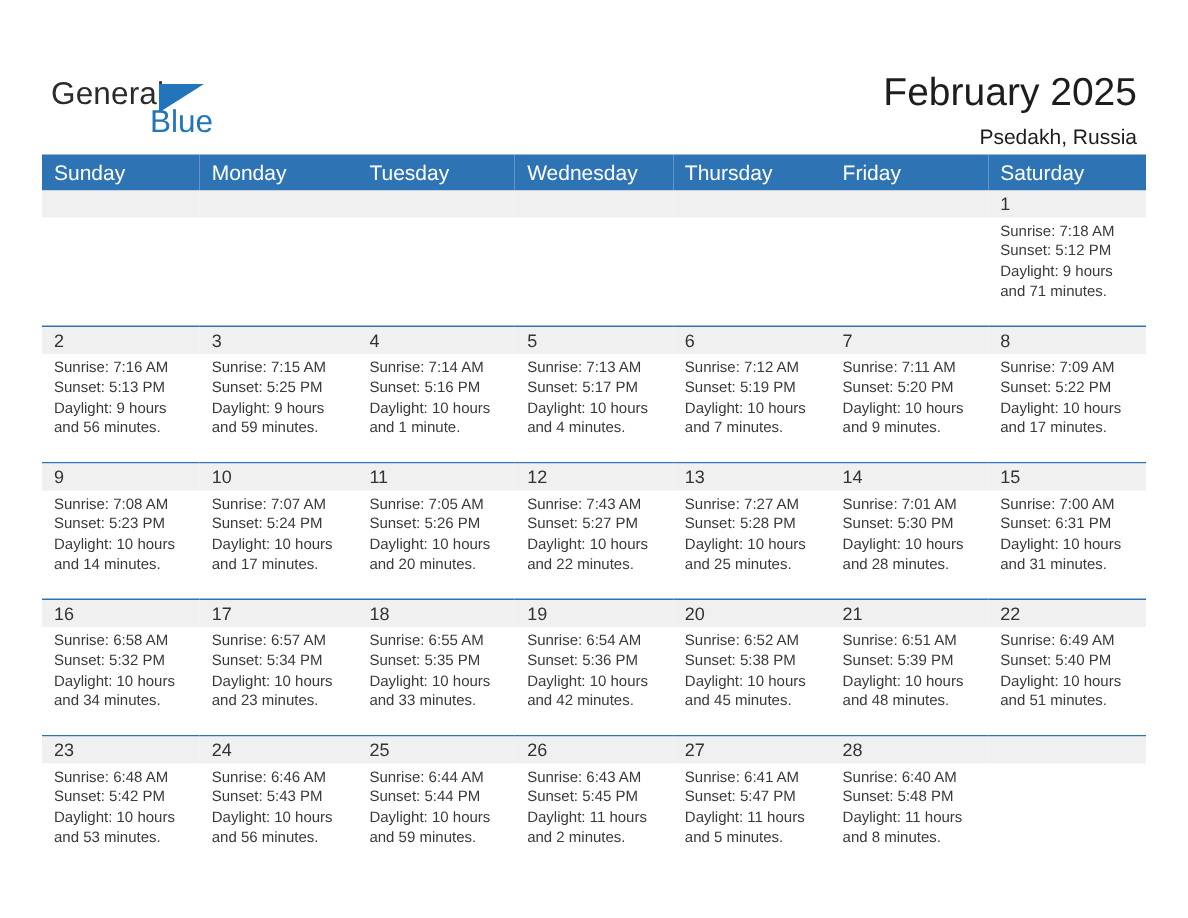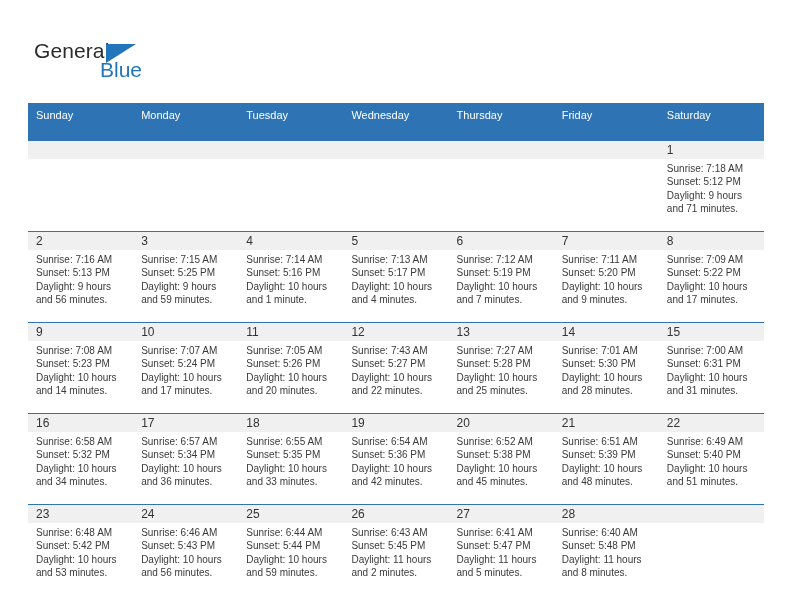--- a/index.html
+++ b/index.html
@@ -18,21 +18,21 @@
     position: relative;
     width: 792px;
     height: 612px;
     box-sizing: border-box;
   }
 
   
   .header {
     position: absolute;
     left: 0;
-    top: 0;
+    top: 12px;
     width: 792px;
     height: 100px;
   }
   .brand {
     position: absolute;
     left: 34px;
     top: 40px;
     width: 200px;
     height: 48px;
   }
@@ -91,23 +91,23 @@
     left: 28px;
     top: 103px;
     width: 736px;
     border-collapse: collapse;
     table-layout: fixed;
   }
   .calendar th {
     background: #2e74b5;
     color: #ffffff;
     font-weight: normal;
-    font-size: 11px;
+    font-size: 14px;
     text-align: left;
-    padding: 5px 0 19px 8px;
+    padding: 5px 0 5px 8px;
     height: 14px;
     line-height: 14px;
     border: none;
   }
   .week-row td {
     vertical-align: top;
     padding: 0;
     border-top: 1px solid #2e74b5;
     height: 74px;
   }
@@ -143,20 +143,24 @@
 <div class="page">
 
   <div class="header">
 
     <div class="brand">
       <span class="brand-general">General</span>
       <span class="brand-triangle"></span>
       <span class="brand-blue">Blue</span>
     </div>
 
+    <div class="title-block">
+      <div class="cal-title">February 2025</div>
+      <div class="cal-subtitle">Psedakh, Russia</div>
+    </div>
 
   </div>
 
   <table class="calendar">
     <colgroup>
       <col style="width:14.2857%">
         <col style="width:14.2857%">
         <col style="width:14.2857%">
       <col style="width:14.2857%">
         <col style="width:14.2857%">
@@ -428,21 +432,21 @@
           </div>
         </div>
           </td>
         <td>
             <div class="cell-inner">
           <div class="daynum-band">17</div>
           <div class="cell-body">
             <div>Sunrise: 6:57 AM</div>
             <div>Sunset: 5:34 PM</div>
             <div>Daylight: 10 hours</div>
-            <div>and 36 minutes.</div>
+            <div>and 23 minutes.</div>
           </div>
         </div>
           </td>
         <td>
             <div class="cell-inner">
           <div class="daynum-band">18</div>
           <div class="cell-body">
             <div>Sunrise: 6:55 AM</div>
             <div>Sunset: 5:35 PM</div>
             <div>Daylight: 10 hours</div>

